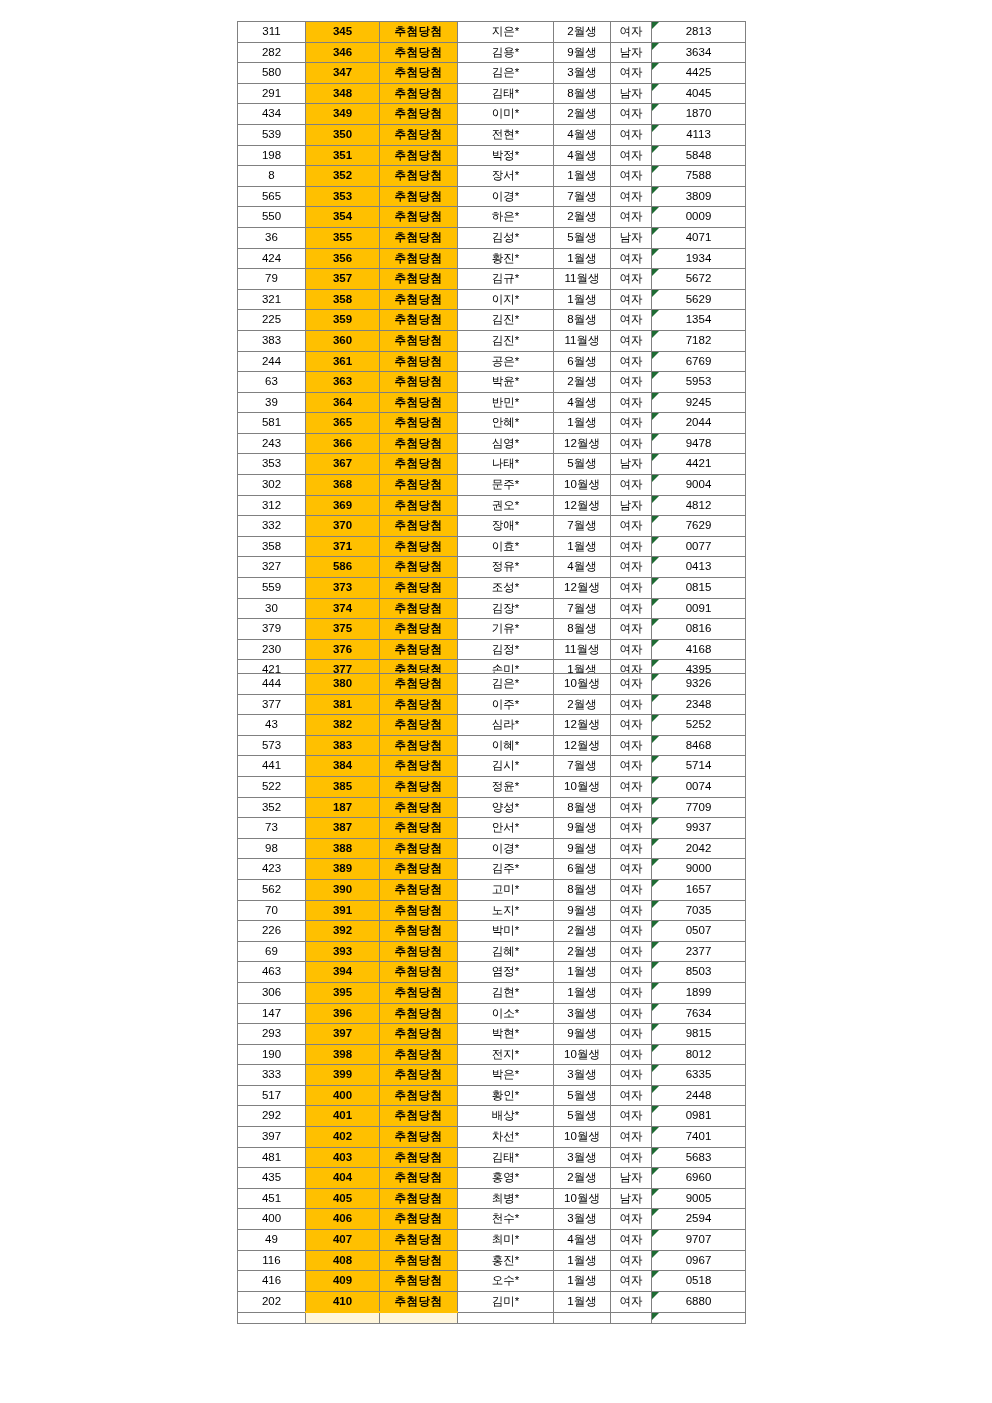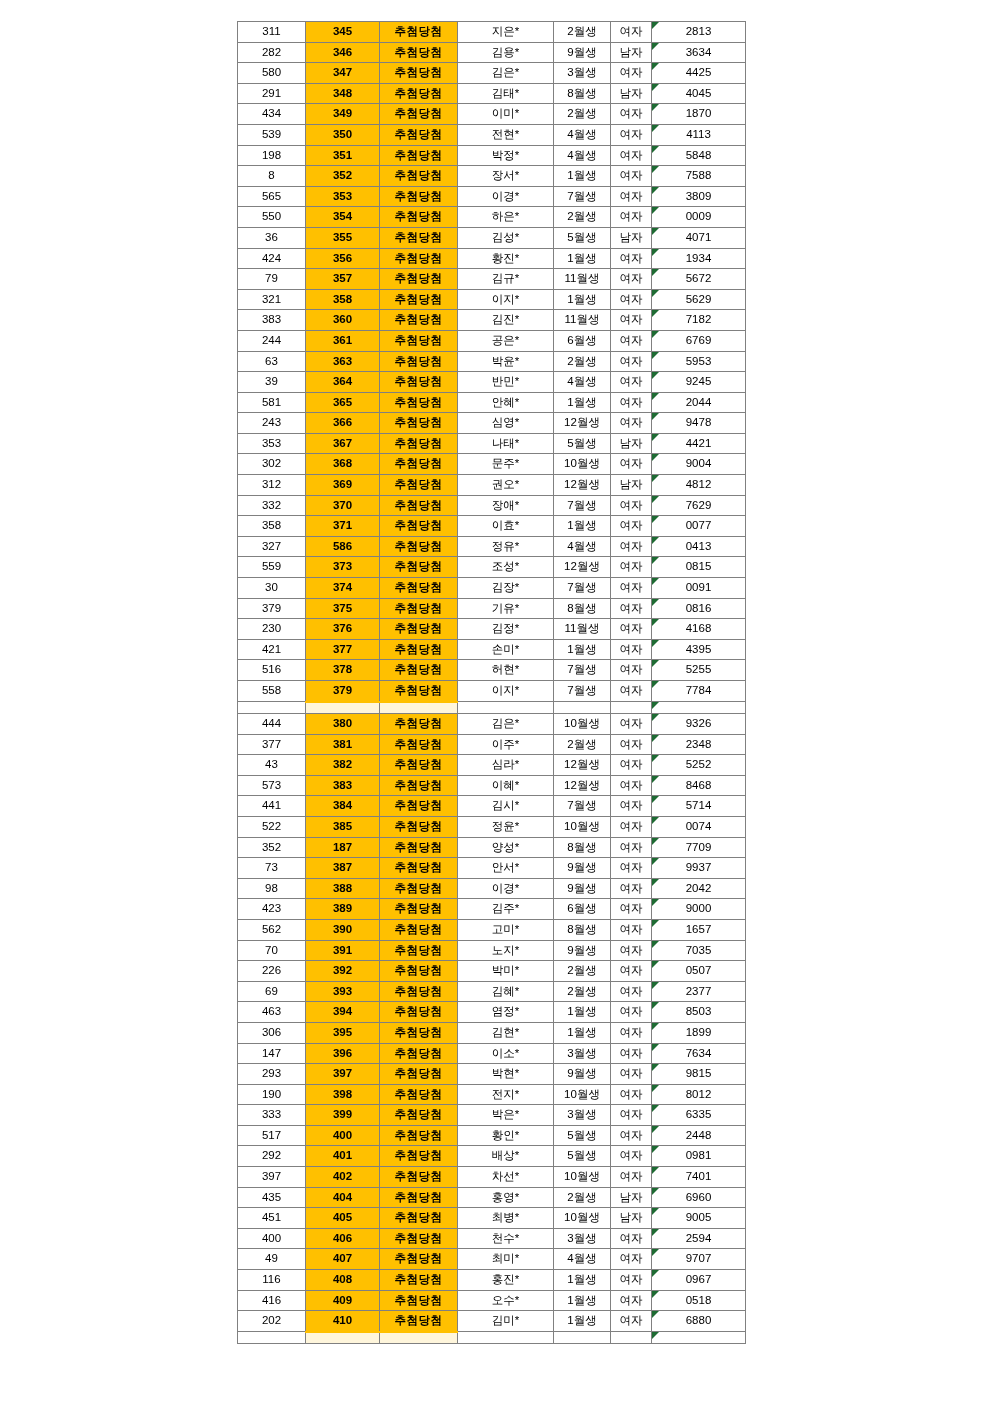--- a/index.html
+++ b/index.html
@@ -15,21 +15,21 @@
     overflow: hidden;
   }
 
   .sheet {
     position: absolute;
     left: 237px;
     width: 508px;
   }
 
   #table-section-1 { top: 13px; margin-top: 8px; }
-  #table-section-2 { top: 713px; }
+  #table-section-2 { top: 673px; }
 
   table.lottery-table {
     border-collapse: collapse;
     table-layout: fixed;
     width: 508px;
     background: #ffffff;
   }
 
   table.lottery-table td {
     border: 1px solid #808080;
@@ -224,20 +224,29 @@
         <tr>
           <td class="cell-entry">321</td>
           <td class="cell-rank">358</td>
           <td class="cell-status">추첨당첨</td>
           <td class="cell-name">이지*</td>
           <td class="cell-month">1월생</td>
           <td class="cell-gender">여자</td>
           <td class="cell-code">5629<span class="comment-marker"></span></td>
         </tr>
         <tr>
+          <td class="cell-entry">225</td>
+          <td class="cell-rank">359</td>
+          <td class="cell-status">추첨당첨</td>
+          <td class="cell-name">김진*</td>
+          <td class="cell-month">8월생</td>
+          <td class="cell-gender">여자</td>
+          <td class="cell-code">1354<span class="comment-marker"></span></td>
+        </tr>
+        <tr>
           <td class="cell-entry">383</td>
           <td class="cell-rank">360</td>
           <td class="cell-status">추첨당첨</td>
           <td class="cell-name">김진*</td>
           <td class="cell-month">11월생</td>
           <td class="cell-gender">여자</td>
           <td class="cell-code">7182<span class="comment-marker"></span></td>
         </tr>
         <tr>
           <td class="cell-entry">244</td>
@@ -629,20 +638,29 @@
         <tr>
           <td class="cell-entry">397</td>
           <td class="cell-rank">402</td>
           <td class="cell-status">추첨당첨</td>
           <td class="cell-name">차선*</td>
           <td class="cell-month">10월생</td>
           <td class="cell-gender">여자</td>
           <td class="cell-code">7401<span class="comment-marker"></span></td>
         </tr>
         <tr>
+          <td class="cell-entry">481</td>
+          <td class="cell-rank">403</td>
+          <td class="cell-status">추첨당첨</td>
+          <td class="cell-name">김태*</td>
+          <td class="cell-month">3월생</td>
+          <td class="cell-gender">여자</td>
+          <td class="cell-code">5683<span class="comment-marker"></span></td>
+        </tr>
+        <tr>
           <td class="cell-entry">435</td>
           <td class="cell-rank">404</td>
           <td class="cell-status">추첨당첨</td>
           <td class="cell-name">홍영*</td>
           <td class="cell-month">2월생</td>
           <td class="cell-gender">남자</td>
           <td class="cell-code">6960<span class="comment-marker"></span></td>
         </tr>
         <tr>
           <td class="cell-entry">451</td>

